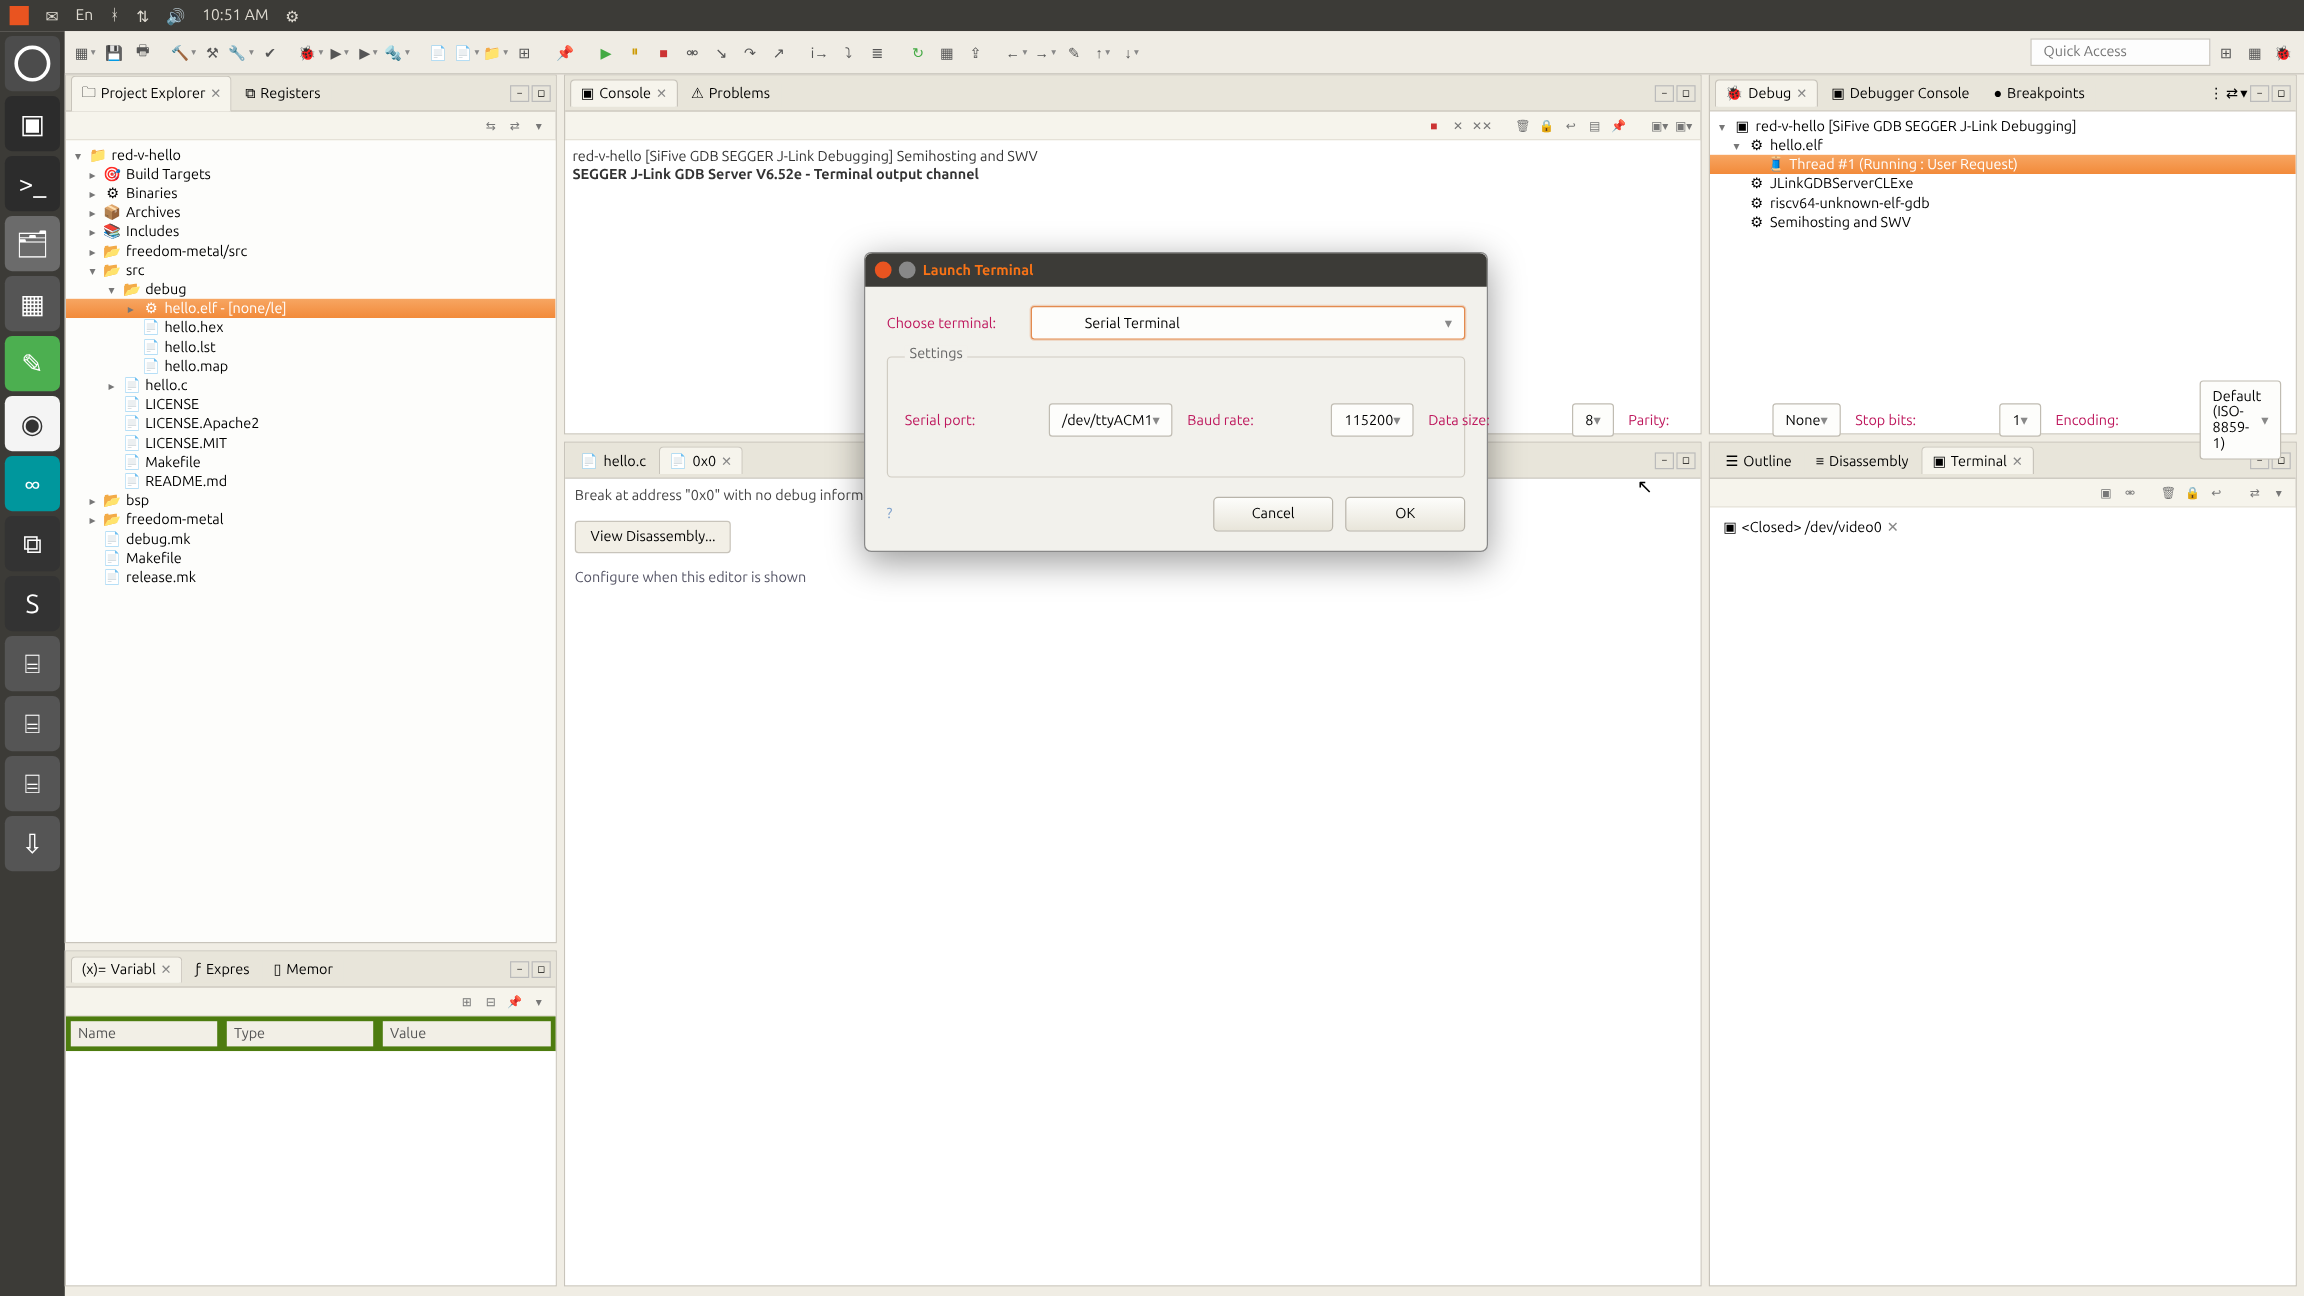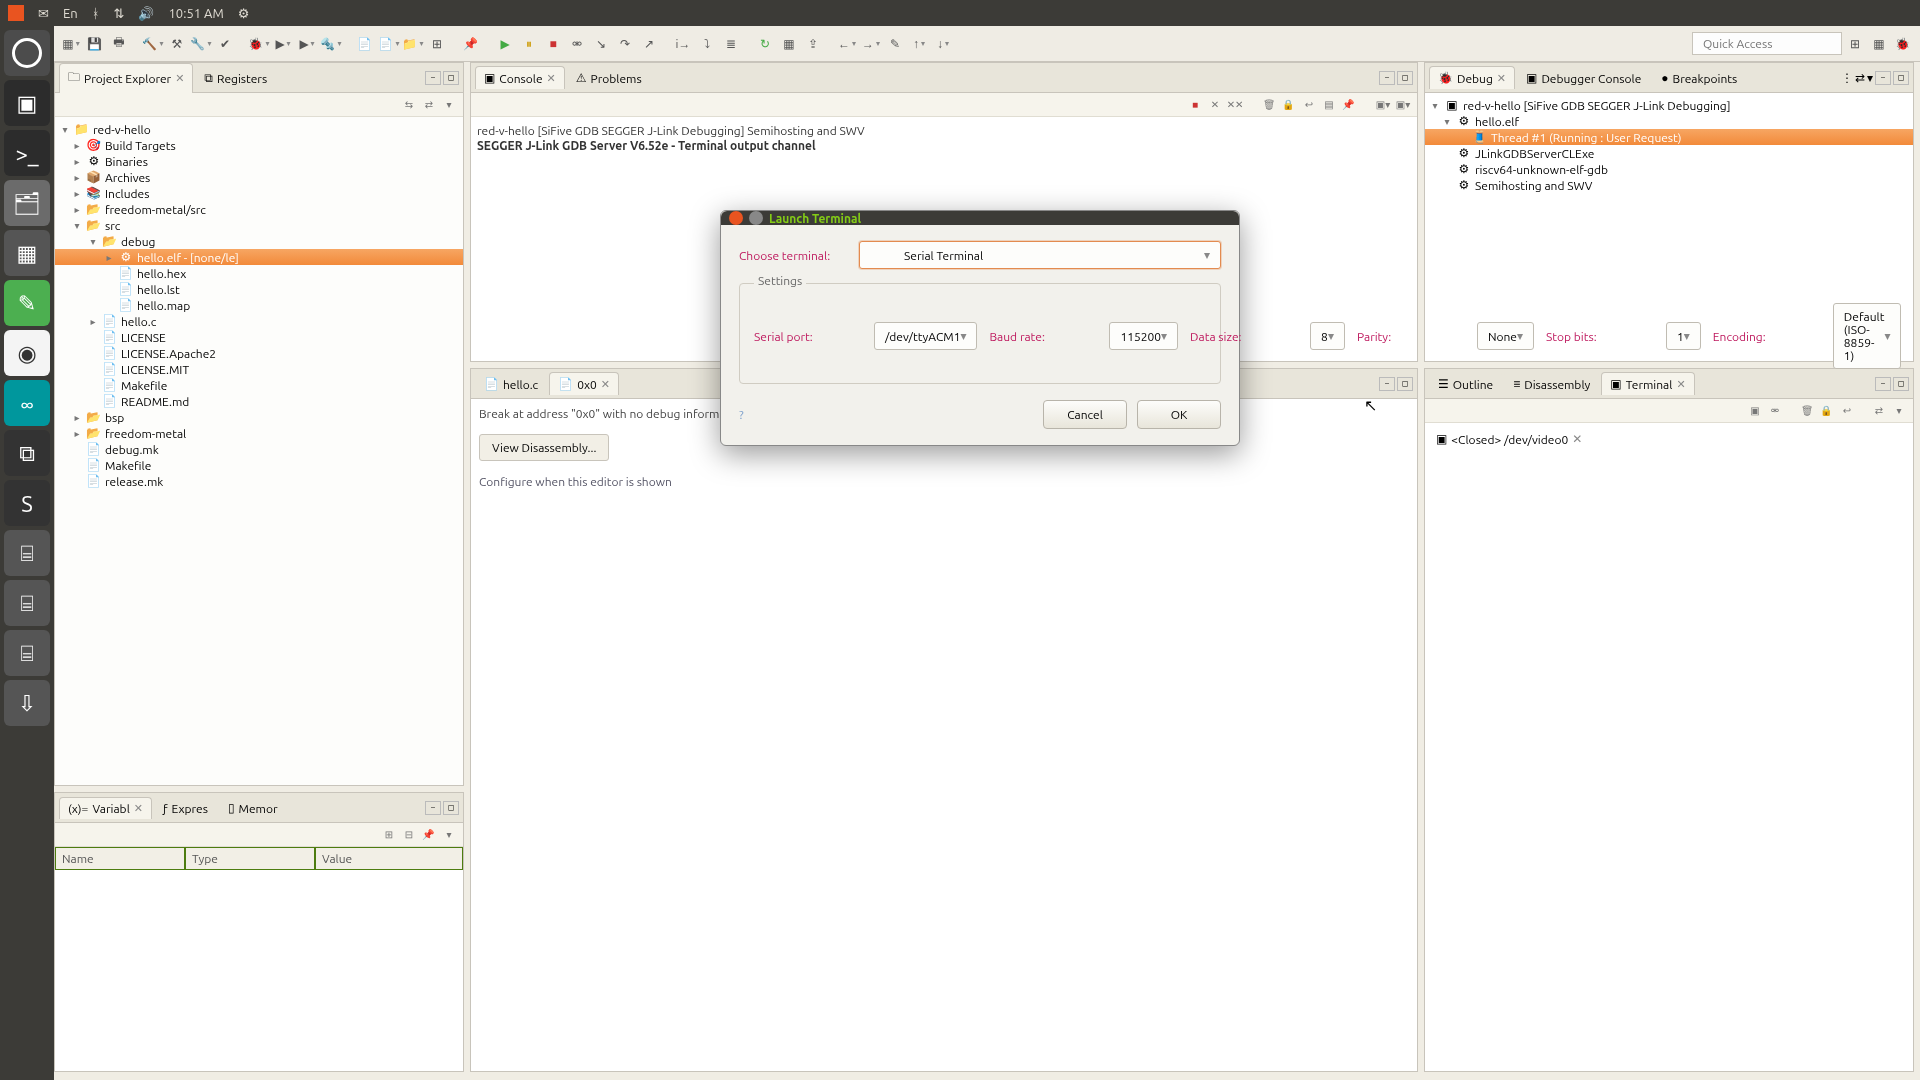--- a/index.html
+++ b/index.html
@@ -52,56 +52,56 @@
 .tree-row { display: flex; align-items: center; padding: 1px 4px; gap: 3px; white-space: nowrap; }
 .tree-row.selected { background: linear-gradient(#f7a662, #f28a3a); color: #fff; }
 .tree-row .arrow { width: 12px; text-align: center; color: #777; font-size: 10px; }
 .tree-row .ficon { width: 16px; text-align: center; }
 .indent-1 { padding-left: 16px; }
 .indent-2 { padding-left: 32px; }
 .indent-3 { padding-left: 48px; }
 
 .variables-panel { height: 280px; }
 .var-table { display: grid; grid-template-columns: 130px 130px 1fr; }
-.var-table .hdr { background: #f2efe6; border: 1px solid #4d7c0f; padding: 4px 6px; font-size: 12px; color: #555; }
+.var-table .hdr { background: #f2efe6; border: 4px solid #4d7c0f; padding: 4px 6px; font-size: 12px; color: #555; }
 
 
 .centercol { display: flex; flex-direction: column; gap: 6px; }
 .console-panel { height: 300px; }
 .console-body { background: #fff; flex: 1; padding: 6px; font-family: monospace; font-size: 13px; color: #333; white-space: pre; }
 .editor-panel { flex: 1; }
 .editor-body { background: #fff; flex: 1; padding: 8px; color: #444; display: flex; flex-direction: column; gap: 14px; align-items: flex-start; }
 .view-dis-btn { border: 1px solid #c8c4bb; background: #f2efe6; padding: 6px 12px; border-radius: 3px; }
 
 
 .rightcol { display: flex; flex-direction: column; gap: 6px; }
 .debug-panel { height: 300px; }
 .debug-tree { background: #fff; flex: 1; padding: 4px 0; }
 .terminal-panel { flex: 1; }
 .terminal-body { background: #fff; flex: 1; padding: 6px; }
 .term-item { display: inline-flex; align-items: center; gap: 4px; border: 1px solid transparent; padding: 2px 4px; }
 
 
 .dialog-backdrop { position: absolute; inset: 0; pointer-events: none; }
 .dialog { position: absolute; left: 720px; top: 210px; width: 520px; background: #f2f1ec; border: 1px solid #888; border-radius: 6px; box-shadow: 0 8px 30px rgba(0,0,0,0.4); pointer-events: auto; }
-.dialog-titlebar { background: #3c3b37; color: #84cc16; height: 14px; display: flex; align-items: center; padding: 0 8px; border-radius: 6px 6px 0 0; gap: 6px; font-weight: bold; }
+.dialog-titlebar { background: #3c3b37; color: #f97316; height: 28px; display: flex; align-items: center; padding: 0 8px; border-radius: 6px 6px 0 0; gap: 6px; font-weight: bold; }
 .dialog-titlebar .wbtn { width: 14px; height: 14px; border-radius: 50%; }
 .wbtn.close { background: #e95420; }
 .wbtn.min { background: #888; }
 .dialog-body { padding: 16px 18px; display: flex; flex-direction: column; gap: 14px; }
 .form-row { display: flex; align-items: center; gap: 10px; }
 .form-row label { width: 110px; color: #be185d; }
 .combo { flex: 1; display: flex; align-items: center; justify-content: space-between; background: #fdfdfb; border: 1px solid #c0bcb2; border-radius: 3px; padding: 6px 10px; }
 .combo.hot { border-color: #e38b4f; box-shadow: 0 0 0 1px rgba(227,139,79,0.3); padding-left: 44px; }
 .combo .caret { color: #888; }
 .fieldset { border: 1px solid #d0ccc2; border-radius: 4px; padding: 14px 14px; }
 .fieldset .legend { position: relative; top: -24px; background: #f2f1ec; display: inline-block; padding: 0 4px; color: #666; margin-bottom: -14px; }
 .dialog-footer { display: flex; justify-content: flex-end; gap: 10px; padding: 0 18px 16px; align-items: center; }
 .dialog-footer .help { margin-right: auto; color: #7a9ecb; }
-.dbtn { width: 84px; padding: 7px 0; background: linear-gradient(#fdfdfb, #e8e5da); border: 1px solid #b8b4aa; border-radius: 4px; text-align: center; }
+.dbtn { width: 100px; padding: 7px 0; background: linear-gradient(#fdfdfb, #e8e5da); border: 1px solid #b8b4aa; border-radius: 4px; text-align: center; }
 
 
 .cursor { position: absolute; left: 1364px; top: 396px; font-size: 16px; color: #000; pointer-events: none; }
 
 
 .uswirl { width:30px; height:30px; border:3px solid #fff; border-radius:50%; position:relative; }
 
 </style>
 </head>
 <body>

